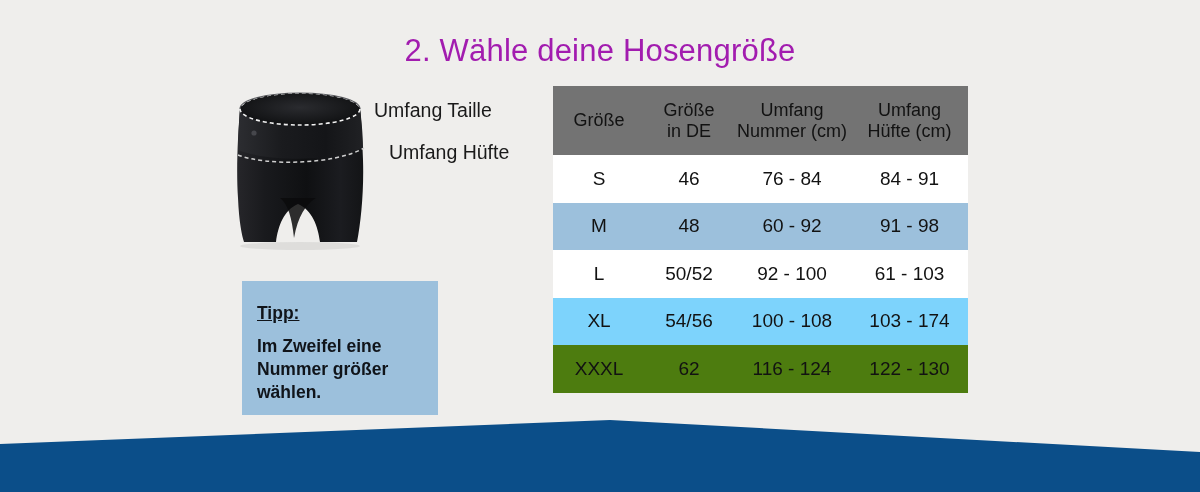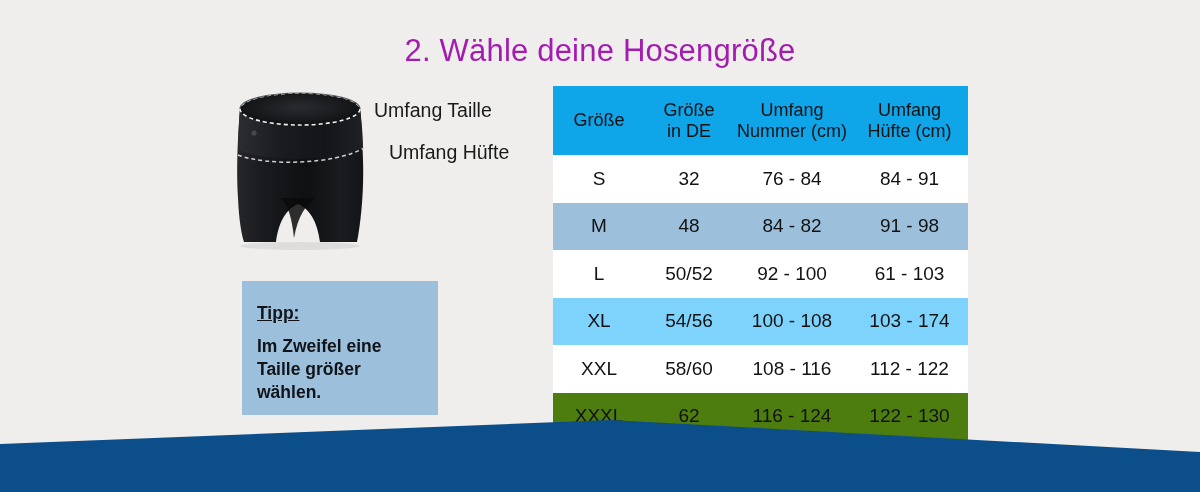--- a/index.html
+++ b/index.html
@@ -200,80 +200,74 @@
       <ellipse cx="72" cy="160" rx="60" ry="4" fill="#cfcfcd" opacity="0.55"></ellipse>
     </svg>
   </div>
 
   <div class="measure-label label-hip">Umfang Hüfte</div>
 
   <div class="measure-label label-waist">Umfang Taille</div>
 
   <div class="tip-box" style="background: rgb(156, 192, 220);">
     <p class="tip-heading">Tipp:</p>
-    <p class="tip-body">Im Zweifel eine Taille größer wählen.</p>
+    <p class="tip-body">Im Zweifel eine Nummer größer wählen.</p>
   </div>
 
   <table class="size-table">
     <colgroup>
       <col class="col-size">
         <col class="col-de">
         <col class="col-waist">
         <col class="col-hip">
     </colgroup>
     <thead>
-      <tr style="background: #0ea5e9;">
+      <tr style="background: #737373;">
         <th>
           <span>Größe</span>
         </th>
         <th>
           <span>Größe</span>
           <span>in DE</span>
         </th>
         <th>
           <span>Umfang</span>
           <span>Nummer (cm)</span>
         </th>
         <th>
           <span>Umfang</span>
           <span>Hüfte (cm)</span>
         </th>
       </tr>
     </thead>
     <tbody>
       <tr class="row-odd">
         <td>S</td>
-        <td>32</td>
+        <td>46</td>
         <td>76 - 84</td>
         <td>84 - 91</td>
       </tr>
       <tr class="row-even" style="background: rgb(156, 192, 220);">
         <td>M</td>
         <td>48</td>
-        <td>84 - 82</td>
+        <td>60 - 92</td>
         <td>91 - 98</td>
       </tr>
       <tr class="row-odd">
         <td>L</td>
         <td>50/52</td>
         <td>92 - 100</td>
         <td>61 - 103</td>
       </tr>
       <tr class="row-even" style="background: #7dd3fc;">
         <td>XL</td>
         <td>54/56</td>
         <td>100 - 108</td>
         <td>103 - 174</td>
       </tr>
-      <tr class="row-odd">
-        <td>XXL</td>
-        <td>58/60</td>
-        <td>108 - 116</td>
-        <td>112 - 122</td>
-      </tr>
       <tr class="row-even" style="background: #4d7c0f;">
         <td>XXXL</td>
         <td>62</td>
         <td>116 - 124</td>
         <td>122 - 130</td>
       </tr>
     </tbody>
   </table>
 
   <div class="bottom-wave">

